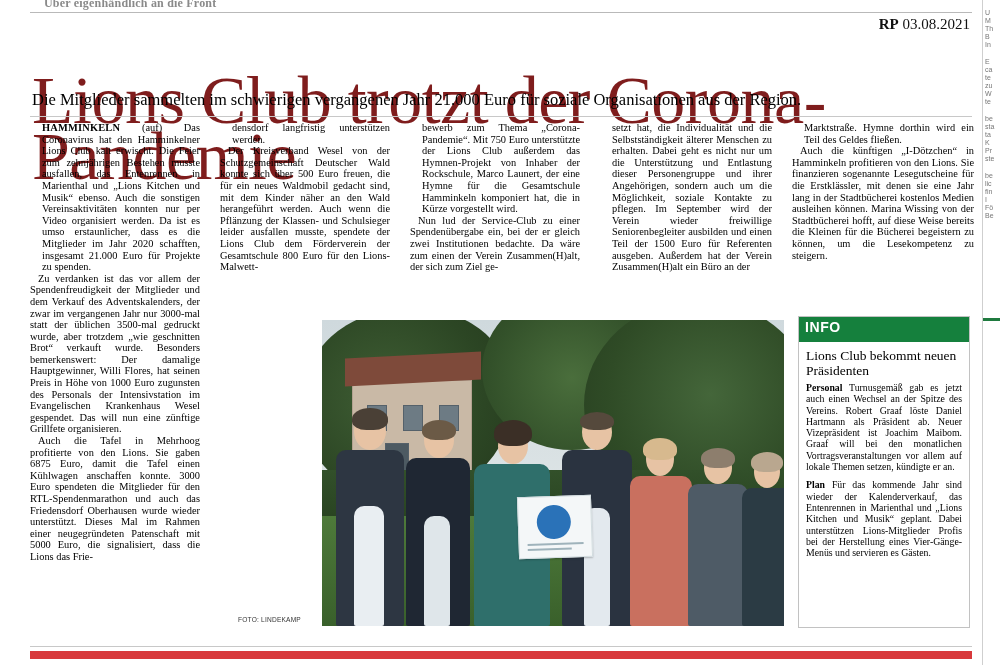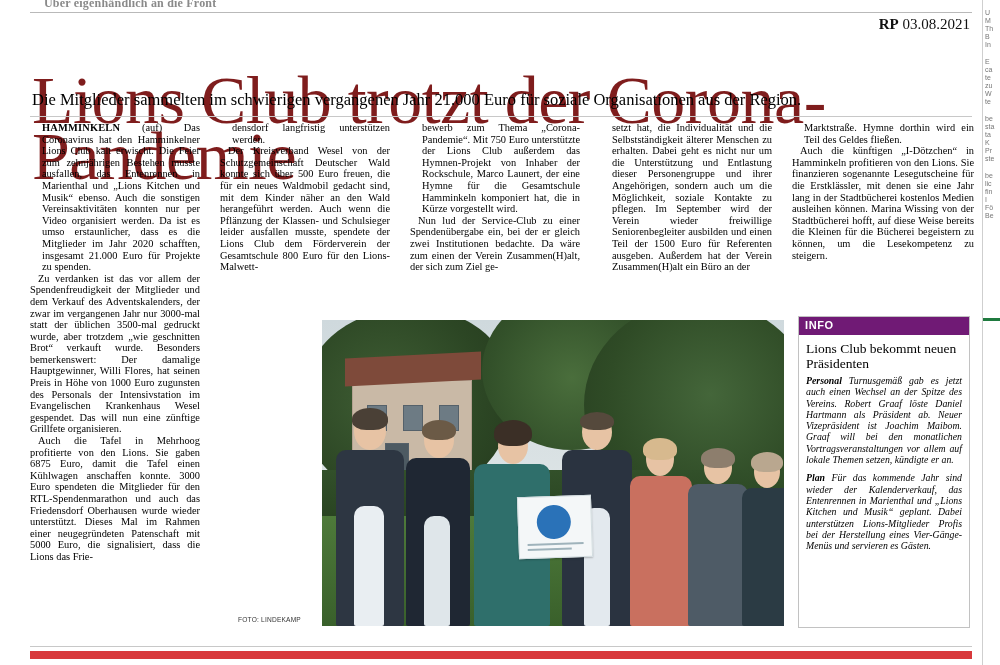--- a/index.html
+++ b/index.html
@@ -155,36 +155,36 @@
     position: absolute; left: 238px; top: 616px; width: 80px;
     font-family: "Liberation Sans", sans-serif;
     font-size: 6.6px; color: #333; letter-spacing: .2px;
   }
   
   .infobox {
     position: absolute; left: 798px; top: 316px; width: 172px; height: 312px;
     border: 1px solid #c2c2c2; background: #fff;
   }
   .info-head {
-    height: 18px; background: #701a75; color: #fff;
+    height: 25px; background: #15803d; color: #fff;
     font-family: "Liberation Sans", sans-serif;
-    font-size: 11px; font-weight: bold; letter-spacing: .6px;
+    font-size: 14px; font-weight: bold; letter-spacing: .6px;
     padding: 2px 0 0 6px;
   }
   .info-title {
     font-family: "Liberation Serif", serif;
     font-size: 13.5px; font-weight: normal; line-height: 15px;
     padding: 6px 7px 4px 7px; color:#000;
   }
   .info-body {
     padding: 0 7px 6px 7px;
     font-family: "Liberation Serif", serif;
     font-size: 9.8px; line-height: 11.3px; text-align: justify; color: #000;
   }
-  .info-body p { margin: 0 0 7px 0; font-style: italic; }
+  .info-body p { margin: 0 0 7px 0; }
   .info-body b { font-weight: bold; }
   
   .bottom-bar {
     position: absolute; left: 30px; bottom: 6px; width: 942px; height: 8px;
     background: #d8393c;
   }
   .bottom-rule {
     position: absolute; left: 30px; bottom: 18px; width: 942px; border-top: 1px solid #c8c8c8;
   }
 </style>

